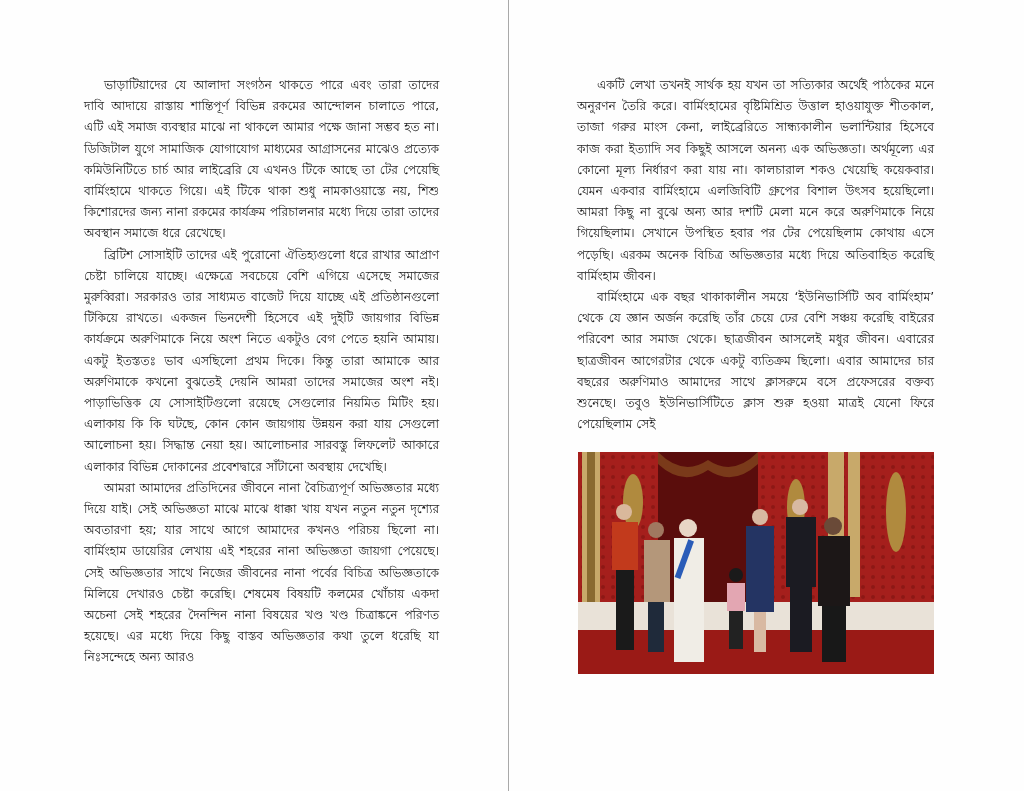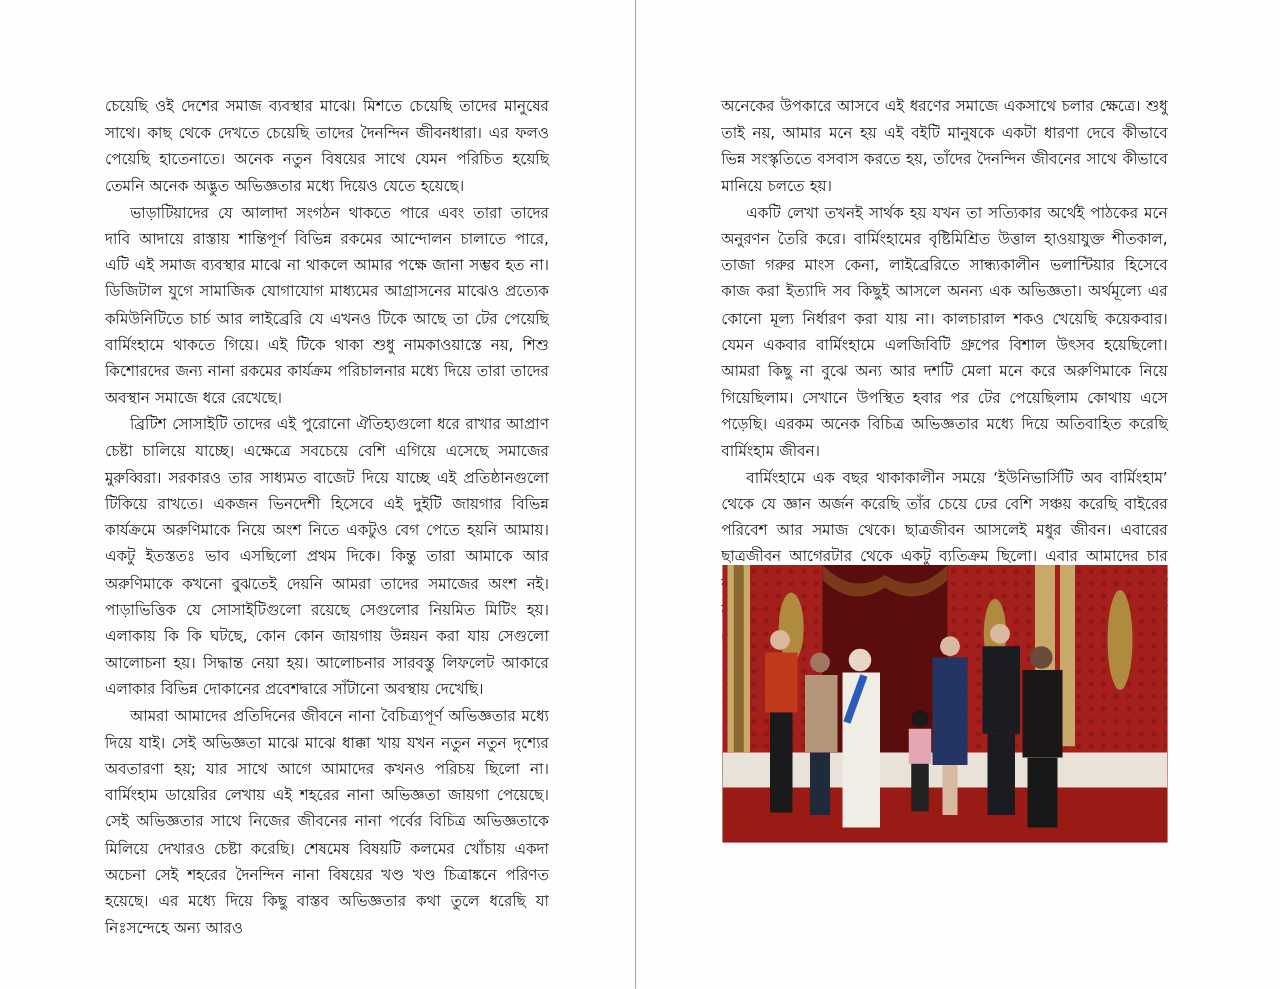--- a/index.html
+++ b/index.html
@@ -28,32 +28,30 @@
   }
   .photo svg { display: block; width: 100%; height: 100%; }
 </style>
 </head>
 <body>
 
 <div class="spread">
 
   <div class="page page-left">
     <div class="column">
-      <p class="para no-indent">চেয়েছি ওই দেশের সমাজ ব্যবস্থার মাঝে। মিশতে চেয়েছি তাদের মানুষের সাথে। কাছ থেকে দেখতে চেয়েছি তাদের দৈনন্দিন জীবনধারা। এর ফলও পেয়েছি হাতেনাতে। অনেক নতুন বিষয়ের সাথে যেমন পরিচিত হয়েছি তেমনি অনেক অদ্ভুত অভিজ্ঞতার মধ্যে দিয়েও যেতে হয়েছে।</p>
       <p class="para">ভাড়াটিয়াদের যে আলাদা সংগঠন থাকতে পারে এবং তারা তাদের দাবি আদায়ে রাস্তায় শান্তিপূর্ণ বিভিন্ন রকমের আন্দোলন চালাতে পারে, এটি এই সমাজ ব্যবস্থার মাঝে না থাকলে আমার পক্ষে জানা সম্ভব হত না। ডিজিটাল যুগে সামাজিক যোগাযোগ মাধ্যমের আগ্রাসনের মাঝেও প্রত্যেক কমিউনিটিতে চার্চ আর লাইব্রেরি যে এখনও টিকে আছে তা টের পেয়েছি বার্মিংহামে থাকতে গিয়ে। এই টিকে থাকা শুধু নামকাওয়াস্তে নয়, শিশু কিশোরদের জন্য নানা রকমের কার্যক্রম পরিচালনার মধ্যে দিয়ে তারা তাদের অবস্থান সমাজে ধরে রেখেছে।</p>
       <p class="para">ব্রিটিশ সোসাইটি তাদের এই পুরোনো ঐতিহ্যগুলো ধরে রাখার আপ্রাণ চেষ্টা চালিয়ে যাচ্ছে। এক্ষেত্রে সবচেয়ে বেশি এগিয়ে এসেছে সমাজের মুরুব্বিরা। সরকারও তার সাধ্যমত বাজেট দিয়ে যাচ্ছে এই প্রতিষ্ঠানগুলো টিকিয়ে রাখতে। একজন ভিনদেশী হিসেবে এই দুইটি জায়গার বিভিন্ন কার্যক্রমে অরুণিমাকে নিয়ে অংশ নিতে একটুও বেগ পেতে হয়নি আমায়। একটু ইতস্ততঃ ভাব এসছিলো প্রথম দিকে। কিন্তু তারা আমাকে আর অরুণিমাকে কখনো বুঝতেই দেয়নি আমরা তাদের সমাজের অংশ নই। পাড়াভিত্তিক যে সোসাইটিগুলো রয়েছে সেগুলোর নিয়মিত মিটিং হয়। এলাকায় কি কি ঘটছে, কোন কোন জায়গায় উন্নয়ন করা যায় সেগুলো আলোচনা হয়। সিদ্ধান্ত নেয়া হয়। আলোচনার সারবস্তু লিফলেট আকারে এলাকার বিভিন্ন দোকানের প্রবেশদ্বারে সাঁটানো অবস্থায় দেখেছি।</p>
       <p class="para">আমরা আমাদের প্রতিদিনের জীবনে নানা বৈচিত্র্যপূর্ণ অভিজ্ঞতার মধ্যে দিয়ে যাই। সেই অভিজ্ঞতা মাঝে মাঝে ধাক্কা খায় যখন নতুন নতুন দৃশ্যের অবতারণা হয়; যার সাথে আগে আমাদের কখনও পরিচয় ছিলো না। বার্মিংহাম ডায়েরির লেখায় এই শহরের নানা অভিজ্ঞতা জায়গা পেয়েছে। সেই অভিজ্ঞতার সাথে নিজের জীবনের নানা পর্বের বিচিত্র অভিজ্ঞতাকে মিলিয়ে দেখারও চেষ্টা করেছি। শেষমেষ বিষয়টি কলমের খোঁচায় একদা অচেনা সেই শহরের দৈনন্দিন নানা বিষয়ের খণ্ড খণ্ড চিত্রাঙ্কনে পরিণত হয়েছে। এর মধ্যে দিয়ে কিছু বাস্তব অভিজ্ঞতার কথা তুলে ধরেছি যা নিঃসন্দেহে অন্য আরও</p>
     </div>
   </div>
 
   <div class="gutter"></div>
 
   <div class="page page-right">
     <div class="column">
-      <p class="para no-indent">অনেকের উপকারে আসবে এই ধরণের সমাজে একসাথে চলার ক্ষেত্রে। শুধু তাই নয়, আমার মনে হয় এই বইটি মানুষকে একটা ধারণা দেবে কীভাবে ভিন্ন সংস্কৃতিতে বসবাস করতে হয়, তাঁদের দৈনন্দিন জীবনের সাথে কীভাবে মানিয়ে চলতে হয়।</p>
       <p class="para">একটি লেখা তখনই সার্থক হয় যখন তা সত্যিকার অর্থেই পাঠকের মনে অনুরণন তৈরি করে। বার্মিংহামের বৃষ্টিমিশ্রিত উত্তাল হাওয়াযুক্ত শীতকাল, তাজা গরুর মাংস কেনা, লাইব্রেরিতে সান্ধ্যকালীন ভলান্টিয়ার হিসেবে কাজ করা ইত্যাদি সব কিছুই আসলে অনন্য এক অভিজ্ঞতা। অর্থমূল্যে এর কোনো মূল্য নির্ধারণ করা যায় না। কালচারাল শকও খেয়েছি কয়েকবার। যেমন একবার বার্মিংহামে এলজিবিটি গ্রুপের বিশাল উৎসব হয়েছিলো। আমরা কিছু না বুঝে অন্য আর দশটি মেলা মনে করে অরুণিমাকে নিয়ে গিয়েছিলাম। সেখানে উপস্থিত হবার পর টের পেয়েছিলাম কোথায় এসে পড়েছি। এরকম অনেক বিচিত্র অভিজ্ঞতার মধ্যে দিয়ে অতিবাহিত করেছি বার্মিংহাম জীবন।</p>
       <p class="para">বার্মিংহামে এক বছর থাকাকালীন সময়ে ‘ইউনিভার্সিটি অব বার্মিংহাম’ থেকে যে জ্ঞান অর্জন করেছি তাঁর চেয়ে ঢের বেশি সঞ্চয় করেছি বাইরের পরিবেশ আর সমাজ থেকে। ছাত্রজীবন আসলেই মধুর জীবন। এবারের ছাত্রজীবন আগেরটার থেকে একটু ব্যতিক্রম ছিলো। এবার আমাদের চার বছরের অরুণিমাও আমাদের সাথে ক্লাসরুমে বসে প্রফেসরের বক্তব্য শুনেছে। তবুও ইউনিভার্সিটিতে ক্লাস শুরু হওয়া মাত্রই যেনো ফিরে পেয়েছিলাম সেই</p>
     </div>
 
     <div class="photo">
       <svg viewBox="0 0 356 222" preserveAspectRatio="none">
         <defs>
           <pattern id="damask" width="10" height="10" patternUnits="userSpaceOnUse">
             <rect width="10" height="10" fill="#a51f1c"></rect>
             <circle cx="5" cy="5" r="2" fill="#8d1815"></circle>

